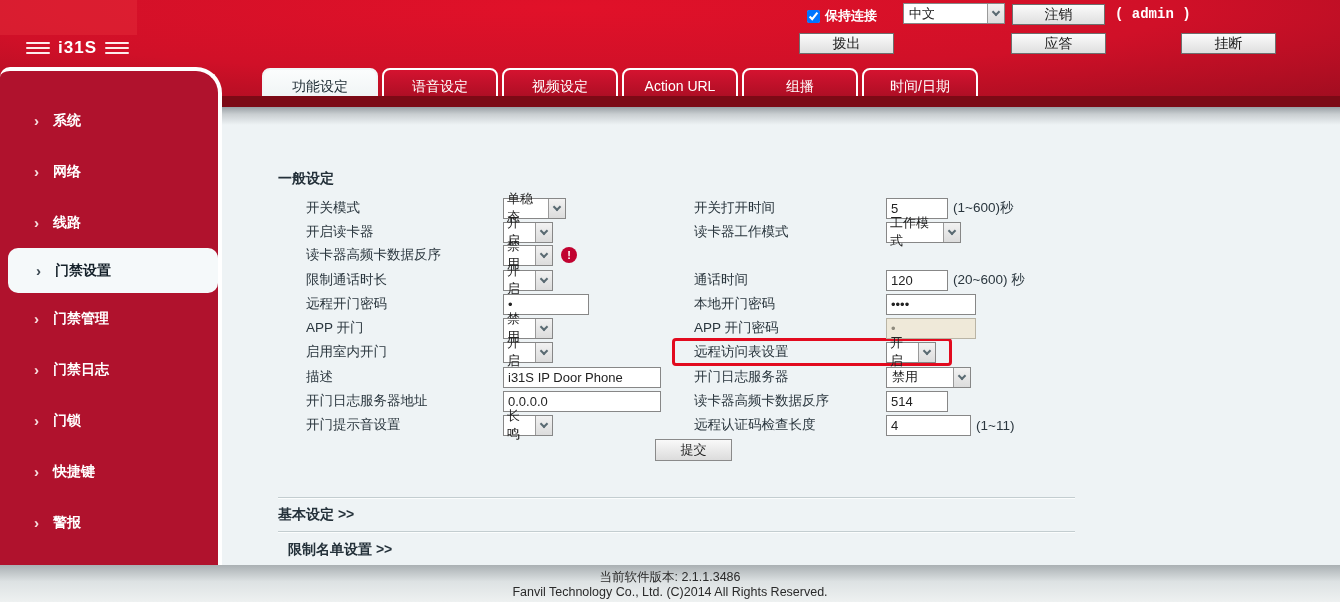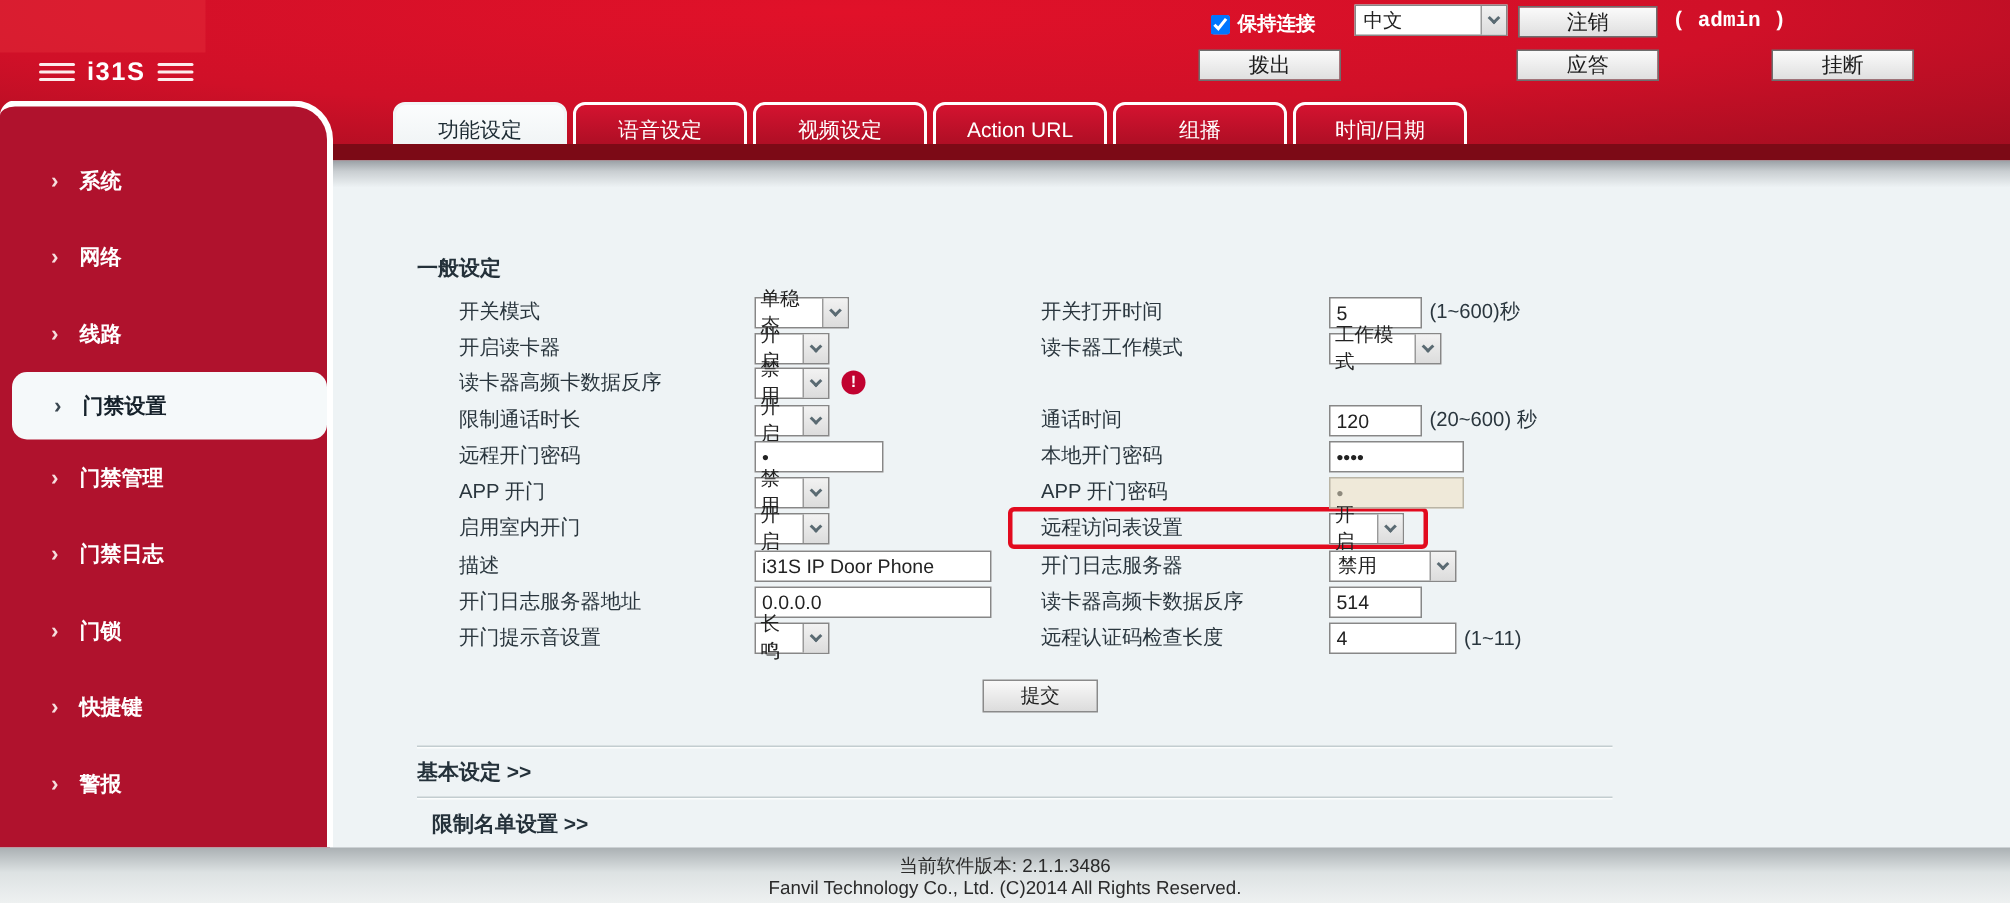--- a/index.html
+++ b/index.html
@@ -57,21 +57,21 @@
   .lcol { left:84px; } .lcol .flabel { width:197px; }
   .rcol { left:472px; } .rcol .flabel { width:192px; }
   .tin { height:21px; border:1px solid #878787; background:#fff; font-size:13px; color:#222; padding:0 4px;
     font-family:"Liberation Sans","DejaVu Sans",sans-serif; }
   .tin.dis { background:#efe9d9; border-color:#b9b4a5; color:#8e8a7d; }
   .note { font-size:13.5px; color:#2a363e; margin-left:5px; white-space:nowrap; }
   .alert-ico { width:16px; height:16px; border-radius:50%; background:#c10230; color:#fff; font-size:11px; font-weight:bold;
     display:inline-flex; align-items:center; justify-content:center; margin-left:8px; }
   .hl-box { position:absolute; left:450px; top:213px; width:280px; height:28px;
     border:3px solid #e20a1e; border-radius:4px; z-index:0; }
-  .submit-btn { position:absolute; left:433px; top:328px; width:77px; height:22px;
+  .submit-btn { position:absolute; left:433px; top:314px; width:77px; height:22px;
     background:linear-gradient(#f9f9f9,#dcdcdc); border:1px solid #8a8a8a; font-size:13px; color:#222; cursor:pointer; }
   .divider { position:absolute; left:56px; width:797px; height:2px;
     border-top:1px solid #c3cdd0; border-bottom:1px solid #fbfdfd; }
   .d1 { top:372px; } .d2 { top:406px; }
   .slink { position:absolute; left:56px; font-size:14px; font-weight:bold; color:#24313a; cursor:pointer; }
   .sl1 { top:381px; } .sl2 { top:416px;padding-left:10px; }
 
   
   .footer { position:absolute; left:0; right:0; bottom:0; height:37px;
     background:linear-gradient(180deg,#aab0b3 0%, #dde2e3 45%, #eef1f1 100%); z-index:8; text-align:center; padding-top:5px; }

